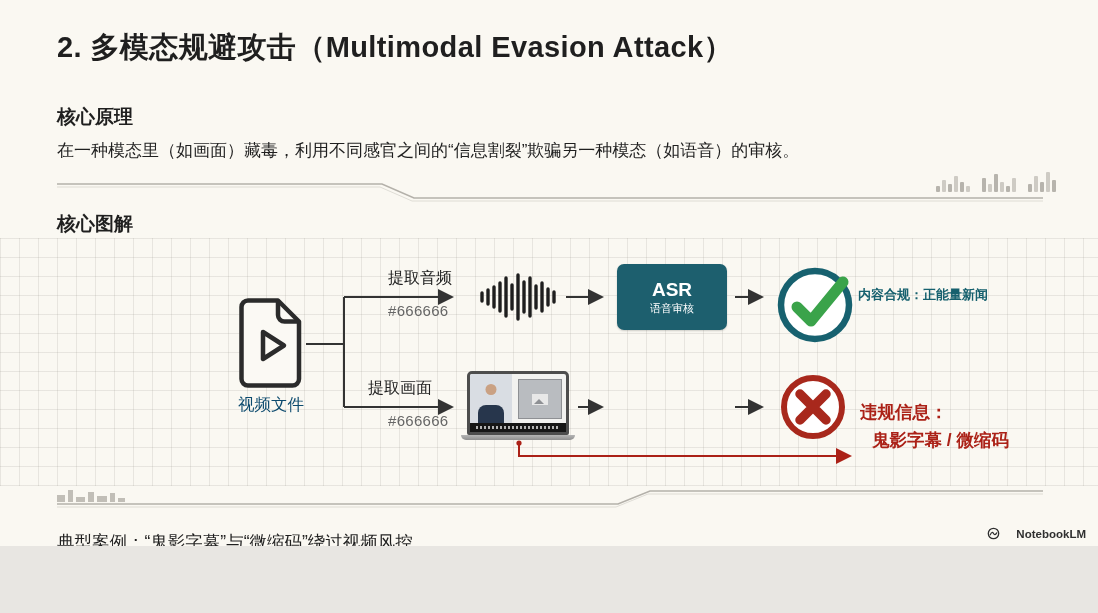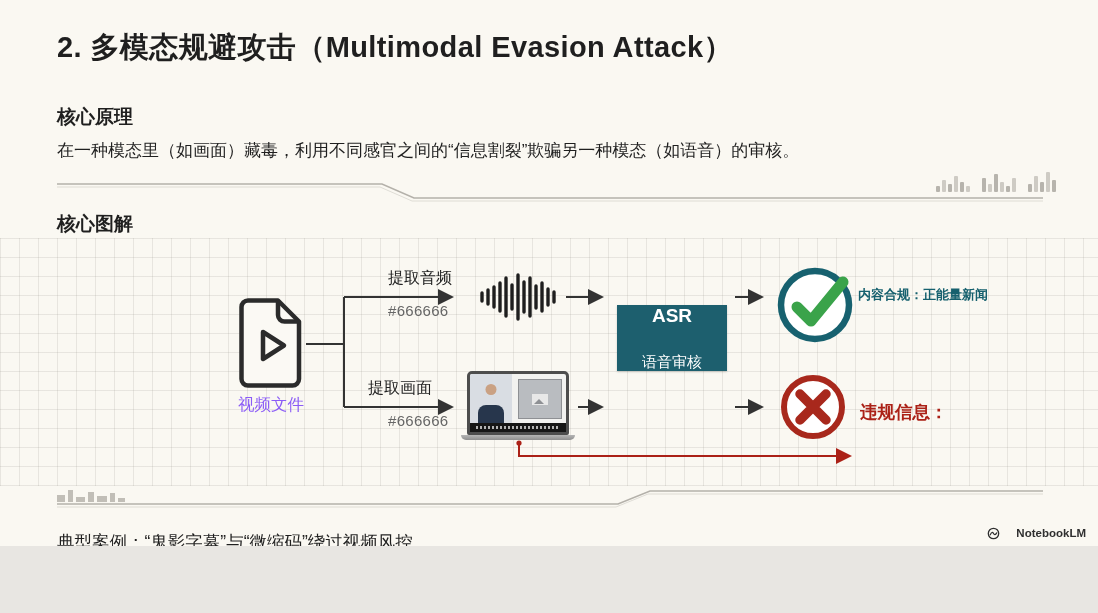--- a/index.html
+++ b/index.html
@@ -33,40 +33,39 @@
   .diagram::before {
     content:""; position:absolute; inset:0;
     background-image:
       linear-gradient(to right, rgba(158,155,146,.20) 1px, transparent 1px),
       linear-gradient(to bottom, rgba(158,155,146,.20) 1px, transparent 1px);
     background-size:19px 19px;
   }
   .overlay { position:absolute; inset:0; }
 
   .file-icon { left:236px; top:58px; width:70px; height:94px; }
-  .file-label { left:206px; top:156px; width:130px; text-align:center; font-size:16.5px; color:#8b5cf6; }
+  .file-label { left:206px; top:156px; width:130px; text-align:center; font-size:16.5px; color:#0c4a6e; }
 
   .extract-label { font-size:16px; color:#222; }
   .extract-code { font-size:15px; color:#666; letter-spacing:.3px; }
   .ex-audio-l { left:388px; top:30px; }
   .ex-audio-c { left:388px; top:64px; }
   .ex-visual-l { left:368px; top:140px; }
   .ex-visual-c { left:388px; top:174px; }
 
   .waveform { left:478px; top:34px; width:82px; height:50px; }
 
   .teal-box {
-    background:var(--teal-box,#1d5f6e); color:#fff; border-radius:0;
-    display:flex; flex-direction:column; align-items:center; justify-content:space-between;
+    background:var(--teal-box,#1d5f6e); color:#fff; border-radius:7px;
+    display:flex; flex-direction:column; align-items:center; justify-content:center;
     box-shadow:0 1px 2px rgba(0,0,0,.18);
-    margin-top:41px;
   }
   .asr-box { left:617px; top:26px; width:110px; height:66px; }
   .asr-box .l1 { font-size:19px; font-weight:700; line-height:1.15; }
-  .asr-box .l2 { font-size:15px; line-height:1.3; }
+  .asr-box .l2 { font-size:11px; line-height:1.3; }
   .visual-box { left:617px; top:141px; width:110px; height:58px; font-size:17px; font-weight:600; }
 
   .check-icon { left:771px; top:23px; width:88px; height:88px; }
   .cross-icon { left:775px; top:131px; width:76px; height:76px; }
 
   .result-pass { left:858px; top:48px; font-size:13px; font-weight:700; color:var(--teal-text,#16606e); }
   .violation-label { left:860px; top:162px; font-size:17.5px; font-weight:700; color:var(--red-alert,#ab2117); }
   .violation-detail { left:872px; top:190px; font-size:17.5px; font-weight:700; color:var(--red-alert,#ab2117); }
 
   .laptop { left:467px; top:133px; width:102px; }
@@ -81,21 +80,21 @@
   .photo-glyph { width:16px; height:11px; background:#e8e8e8; position:relative; }
   .photo-glyph::after { content:""; position:absolute; left:2px; bottom:1px; border-left:5px solid transparent; border-right:5px solid transparent; border-bottom:5px solid #8e9094; }
   .caption-bar { position:absolute; left:0; right:0; bottom:0; height:9px; background:#161616; }
   .caption-bar::after { content:""; position:absolute; left:6%; right:6%; top:3px; height:2.5px;
     background:repeating-linear-gradient(90deg,#cfcfcf 0 2px, transparent 2px 4px); opacity:.85; }
   .laptop-base { margin:0 -6px; height:5px; background:linear-gradient(#b5b5b5,#8f8f8f); border-radius:0 0 6px 6px; }
 
   .case-line { left:57px; top:530px; font-size:17.5px; }
   .case-line b { font-weight:400; }
 
-  .footer { right:12px; bottom:6px; display:flex; gap:16px;
+  .footer { right:12px; bottom:6px; display:flex; align-items:center; gap:16px;
     font-size:11.5px; font-weight:700; color:#2f2f2f; }
 </style>
 </head>
 <body>
 
 <div class="slide">
 
   <h1 class="abs page-title">2. 多模态规避攻击（Multimodal Evasion Attack）</h1>
 
   <h2 class="abs sec-heading principle-heading">核心原理</h2>
@@ -212,20 +211,21 @@
       </div>
       <div class="laptop-base"></div>
     </div>
 
 
     <svg class="abs cross-icon" viewBox="0 0 76 76">
       <circle cx="38" cy="38" r="29" fill="#ffffff" stroke="#a8281c" stroke-width="6"></circle>
       <path d="M25,25 L51,51 M51,25 L25,51" fill="none" stroke="#a8281c" stroke-width="9.5" stroke-linecap="round"></path>
     </svg>
     <div class="abs violation-label">违规信息：</div>
+    <div class="abs violation-detail">鬼影字幕 / 微缩码</div>
 
   </div>
 
   <svg class="abs divider divider-bottom" viewBox="0 0 1098 30">
     <path d="M57,22 L618,22 L650,9 L1043,9" fill="none" stroke="#b4b1aa" stroke-width="1.6"></path>
     <path d="M57,25 L616,25 L648,12 L1043,12" fill="none" stroke="#c9c6bf" stroke-width="1" opacity=".55"></path>
   </svg>
   <div class="abs px-deco">
     <i style="width:8px;height:7px"></i>
       <i style="width:5px;height:12px"></i>

